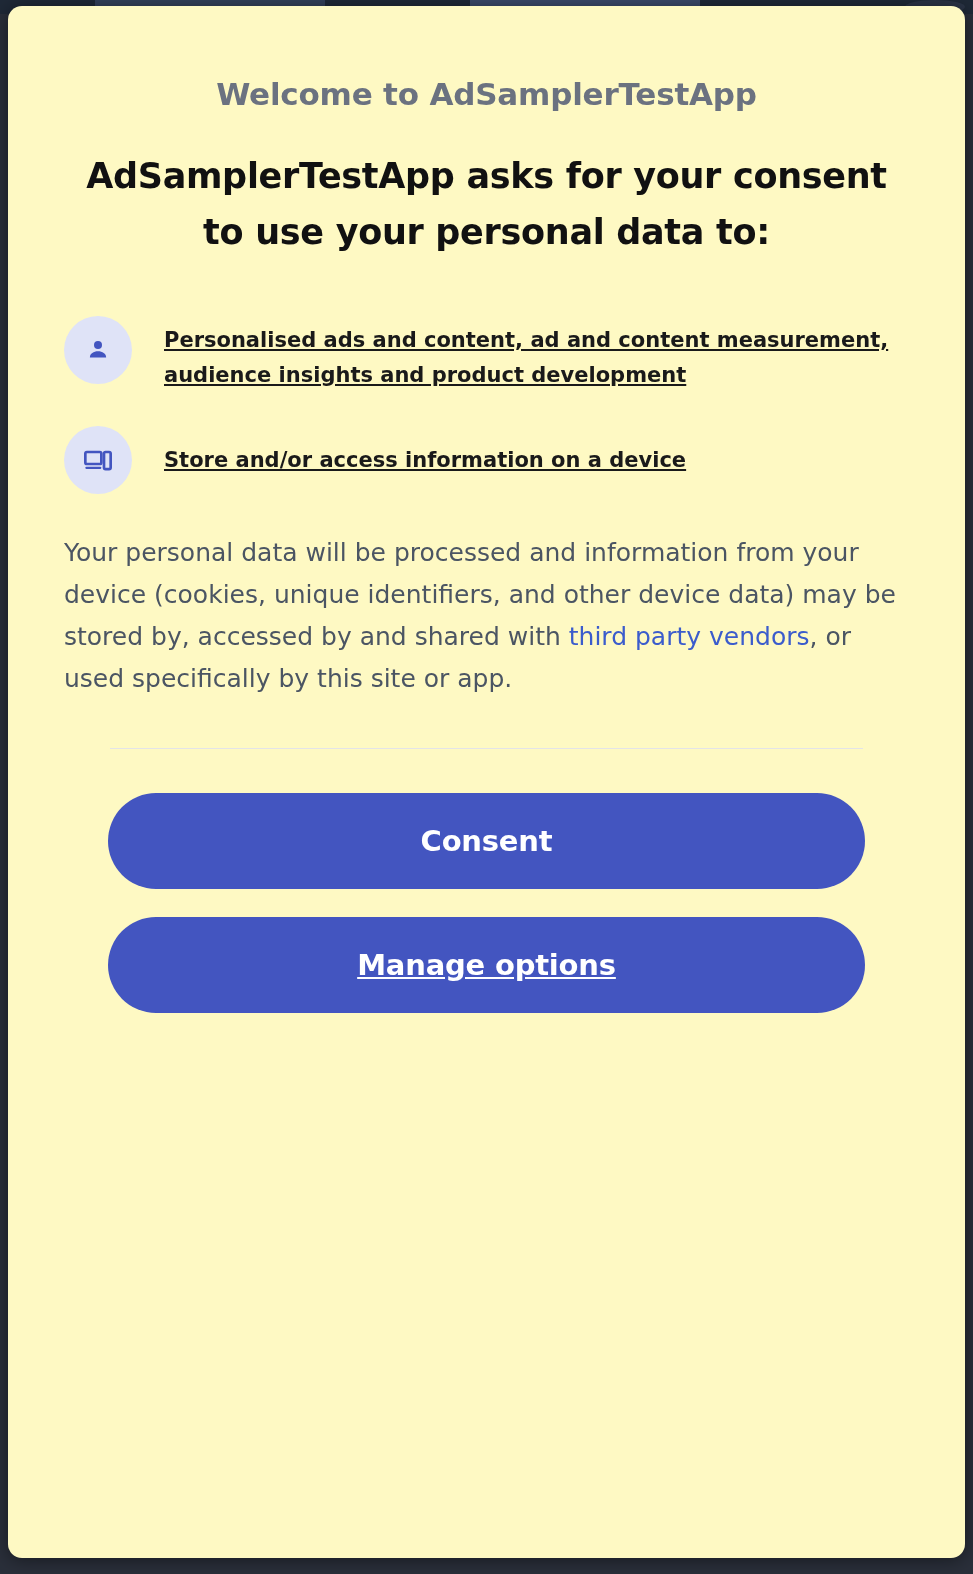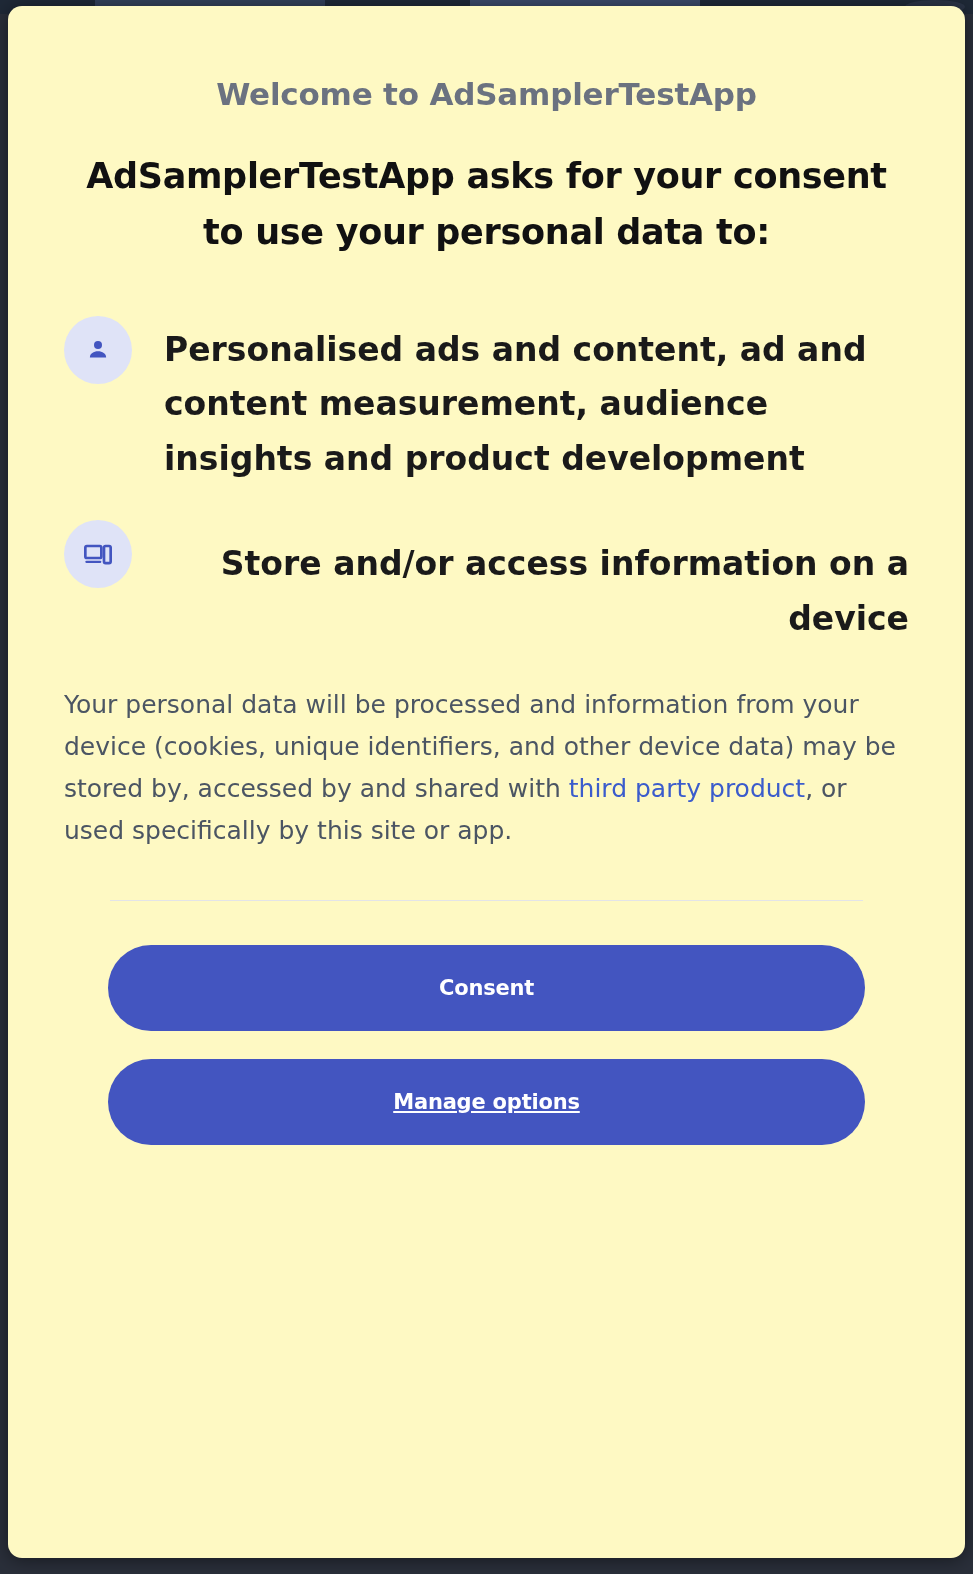--- a/index.html
+++ b/index.html
@@ -100,25 +100,26 @@
     align-items: center;
     justify-content: center;
     margin-right: 32px;
   }
   .purpose-icon.plain {
     background: #ffffff;
     border: 1.5px solid #d5d7dc;
   }
 
   .purpose-text {
-    font-size: 33px;
+    font-size: 21px;
     line-height: 1.65;
     color: #1a1a1a;
     font-weight: bold;
     padding-top: 7px;
+    text-decoration: underline;
   }
 
   .purpose-row.single .purpose-text {
     padding-top: 17px;
     text-align: right;
   }
 
   .body-text {
     margin-top: 38px;
     font-size: 25px;
@@ -144,21 +145,21 @@
   }
 
   .btn {
     display: block;
     width: 100%;
     box-sizing: border-box;
     border: none;
     border-radius: 60px;
     background: #4355c0;
     color: #ffffff;
-    font-size: 21px;
+    font-size: 29px;
     font-weight: bold;
     font-family: "DejaVu Sans", "Liberation Sans", sans-serif;
     padding: 31px 0;
     cursor: pointer;
     letter-spacing: -0.2px;
   }
   .btn + .btn {
     margin-top: 28px;
     text-decoration: underline;
   }
@@ -200,21 +201,21 @@
               <rect x="2.5" y="17" width="12" height="1.8" rx="0.9" fill="#4355c0"></rect>
               <rect x="16.5" y="6" width="5" height="12.8" rx="1.2" fill="none" stroke="#4355c0" stroke-width="2"></rect>
             </svg>
           </span>
           <span class="purpose-text">Store and/or access information on a device</span>
         </div>
 
 
       </div>
 
-      <p class="body-text"><span>Your personal data will be processed and information from your device (cookies, unique identifiers, and other device data) may be stored by, accessed by and shared with </span><a class="vendors-link" href="#">third party product</a><span>, or used specifically by this site or app.</span></p>
+      <p class="body-text"><span>Your personal data will be processed and information from your device (cookies, unique identifiers, and other device data) may be stored by, accessed by and shared with </span><a class="vendors-link" href="#">third party vendors</a><span>, or used specifically by this site or app.</span></p>
 
 
       <div class="divider"></div>
 
       <div class="actions">
         <button class="btn">Consent</button>
         <button class="btn">Manage options</button>
       </div>
 
     </div>

